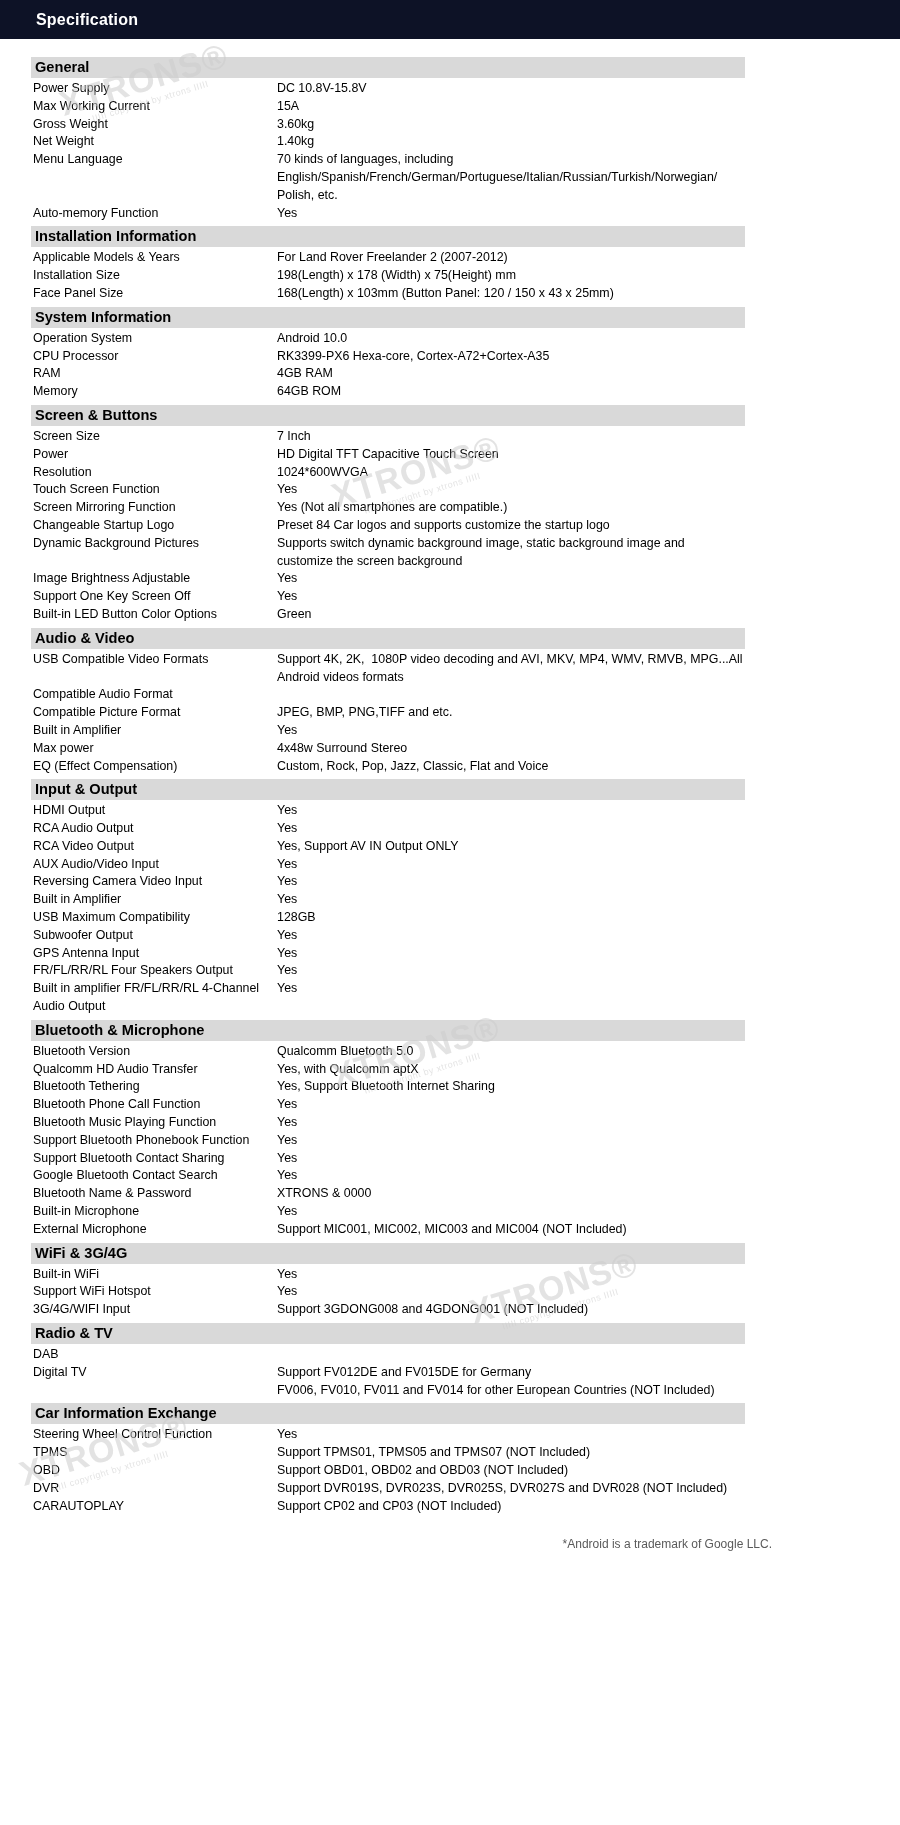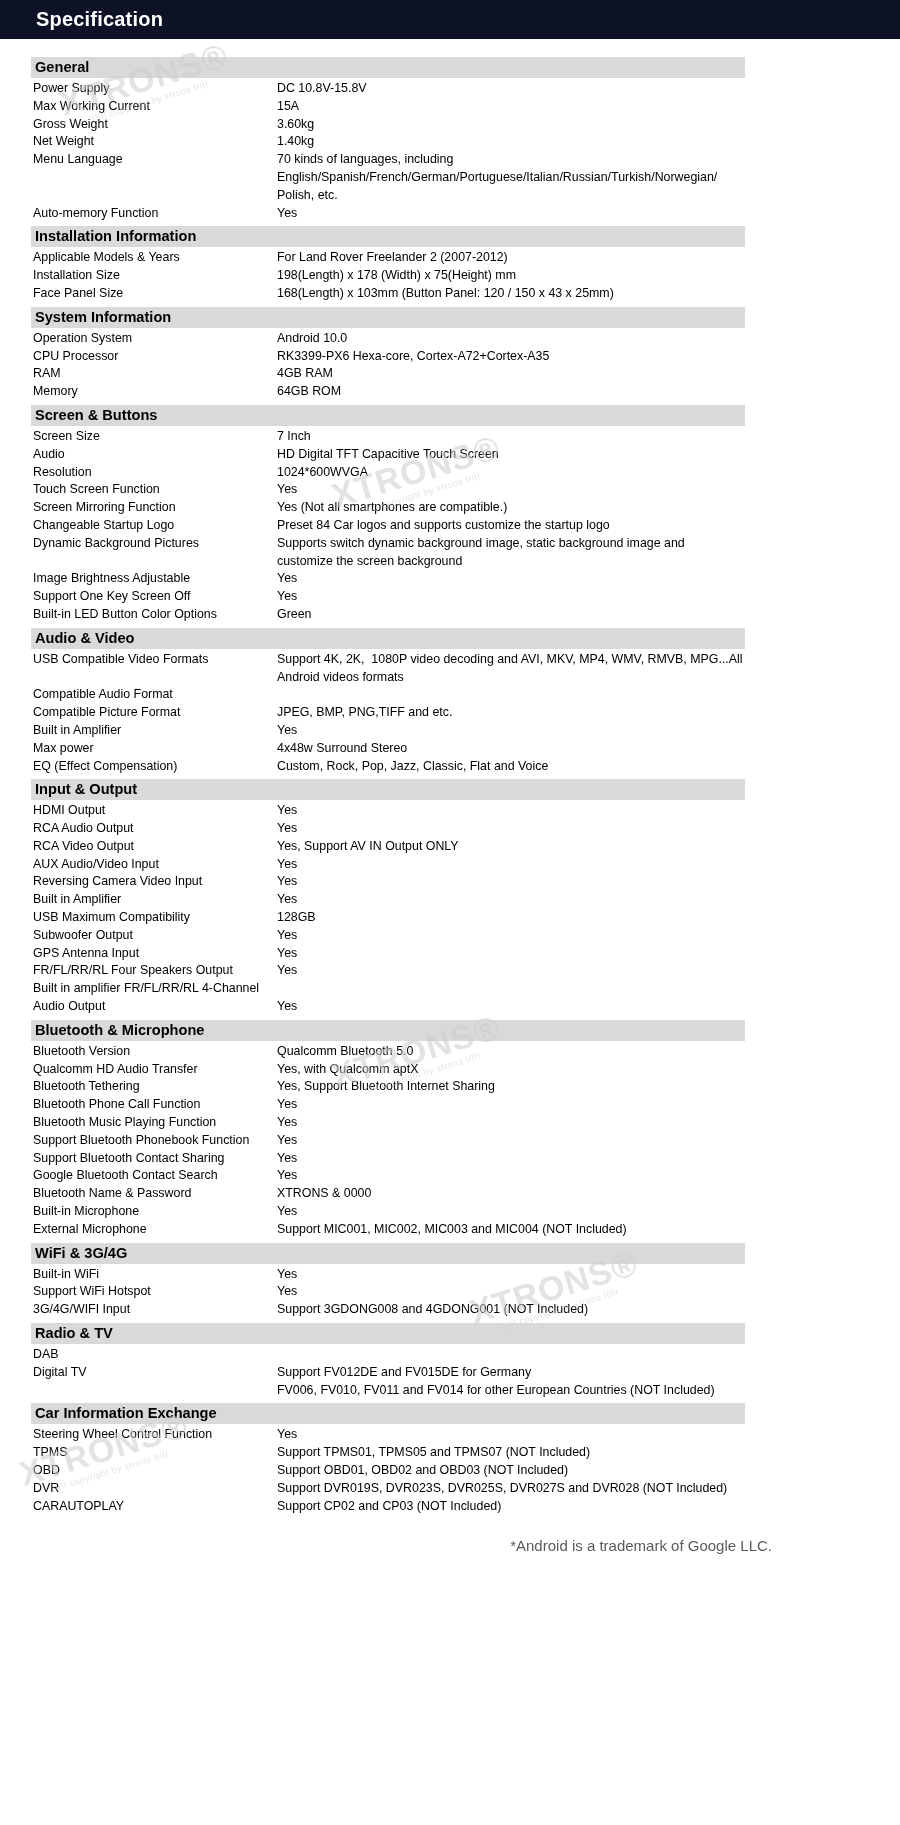--- a/index.html
+++ b/index.html
@@ -17,21 +17,21 @@
     background: #fff;
   }
   .titlebar {
     background: #0d1226;
     height: 39px;
     display: flex;
     align-items: center;
   }
   .title {
     color: #ffffff;
-    font-size: 20px;
+    font-size: 16px;
     font-weight: bold;
     padding-left: 36px;
     letter-spacing: 0.2px;
   }
   .content {
     position: relative;
     z-index: 2;
     margin: 18px 0 0 31px;
     width: 714px;
   }
@@ -42,37 +42,37 @@
     font-weight: bold;
     padding: 2px 16px 3px 4px;
     margin: 4px 0 2px 0;
   }
   .row {
     display: flex;
     align-items: flex-start;
     font-size: 12.4px;
     line-height: 17.8px;
   }
-  .row.v-center { align-items: flex-end; }
+  .row.v-center { align-items: flex-start; }
   .label {
     flex: 0 0 244px;
     padding-left: 2px;
     white-space: pre-line;
   }
   .value {
     flex: 1 1 auto;
     white-space: pre;
   }
   .footnote {
     position: relative;
     z-index: 2;
     margin-top: 22px;
     text-align: right;
     padding-right: 128px;
-    font-size: 15px;
+    font-size: 12px;
     color: #5a5a5a;
   }
   .wm {
     position: absolute;
     z-index: 3;
     transform: rotate(-17deg);
     color: #cdcdcd;
     opacity: 0.55;
     pointer-events: none;
     text-align: center;
@@ -153,21 +153,21 @@
       <div class="row">
         <div class="label">Memory</div>
         <div class="value">64GB ROM</div>
       </div>
       <div class="section-header">Screen &amp; Buttons</div>
       <div class="row">
         <div class="label">Screen Size</div>
         <div class="value">7 Inch</div>
       </div>
       <div class="row">
-        <div class="label">Audio</div>
+        <div class="label">Power</div>
         <div class="value">HD Digital TFT Capacitive Touch Screen</div>
       </div>
       <div class="row">
         <div class="label">Resolution</div>
         <div class="value">1024*600WVGA</div>
       </div>
       <div class="row">
         <div class="label">Touch Screen Function</div>
         <div class="value">Yes</div>
       </div>

